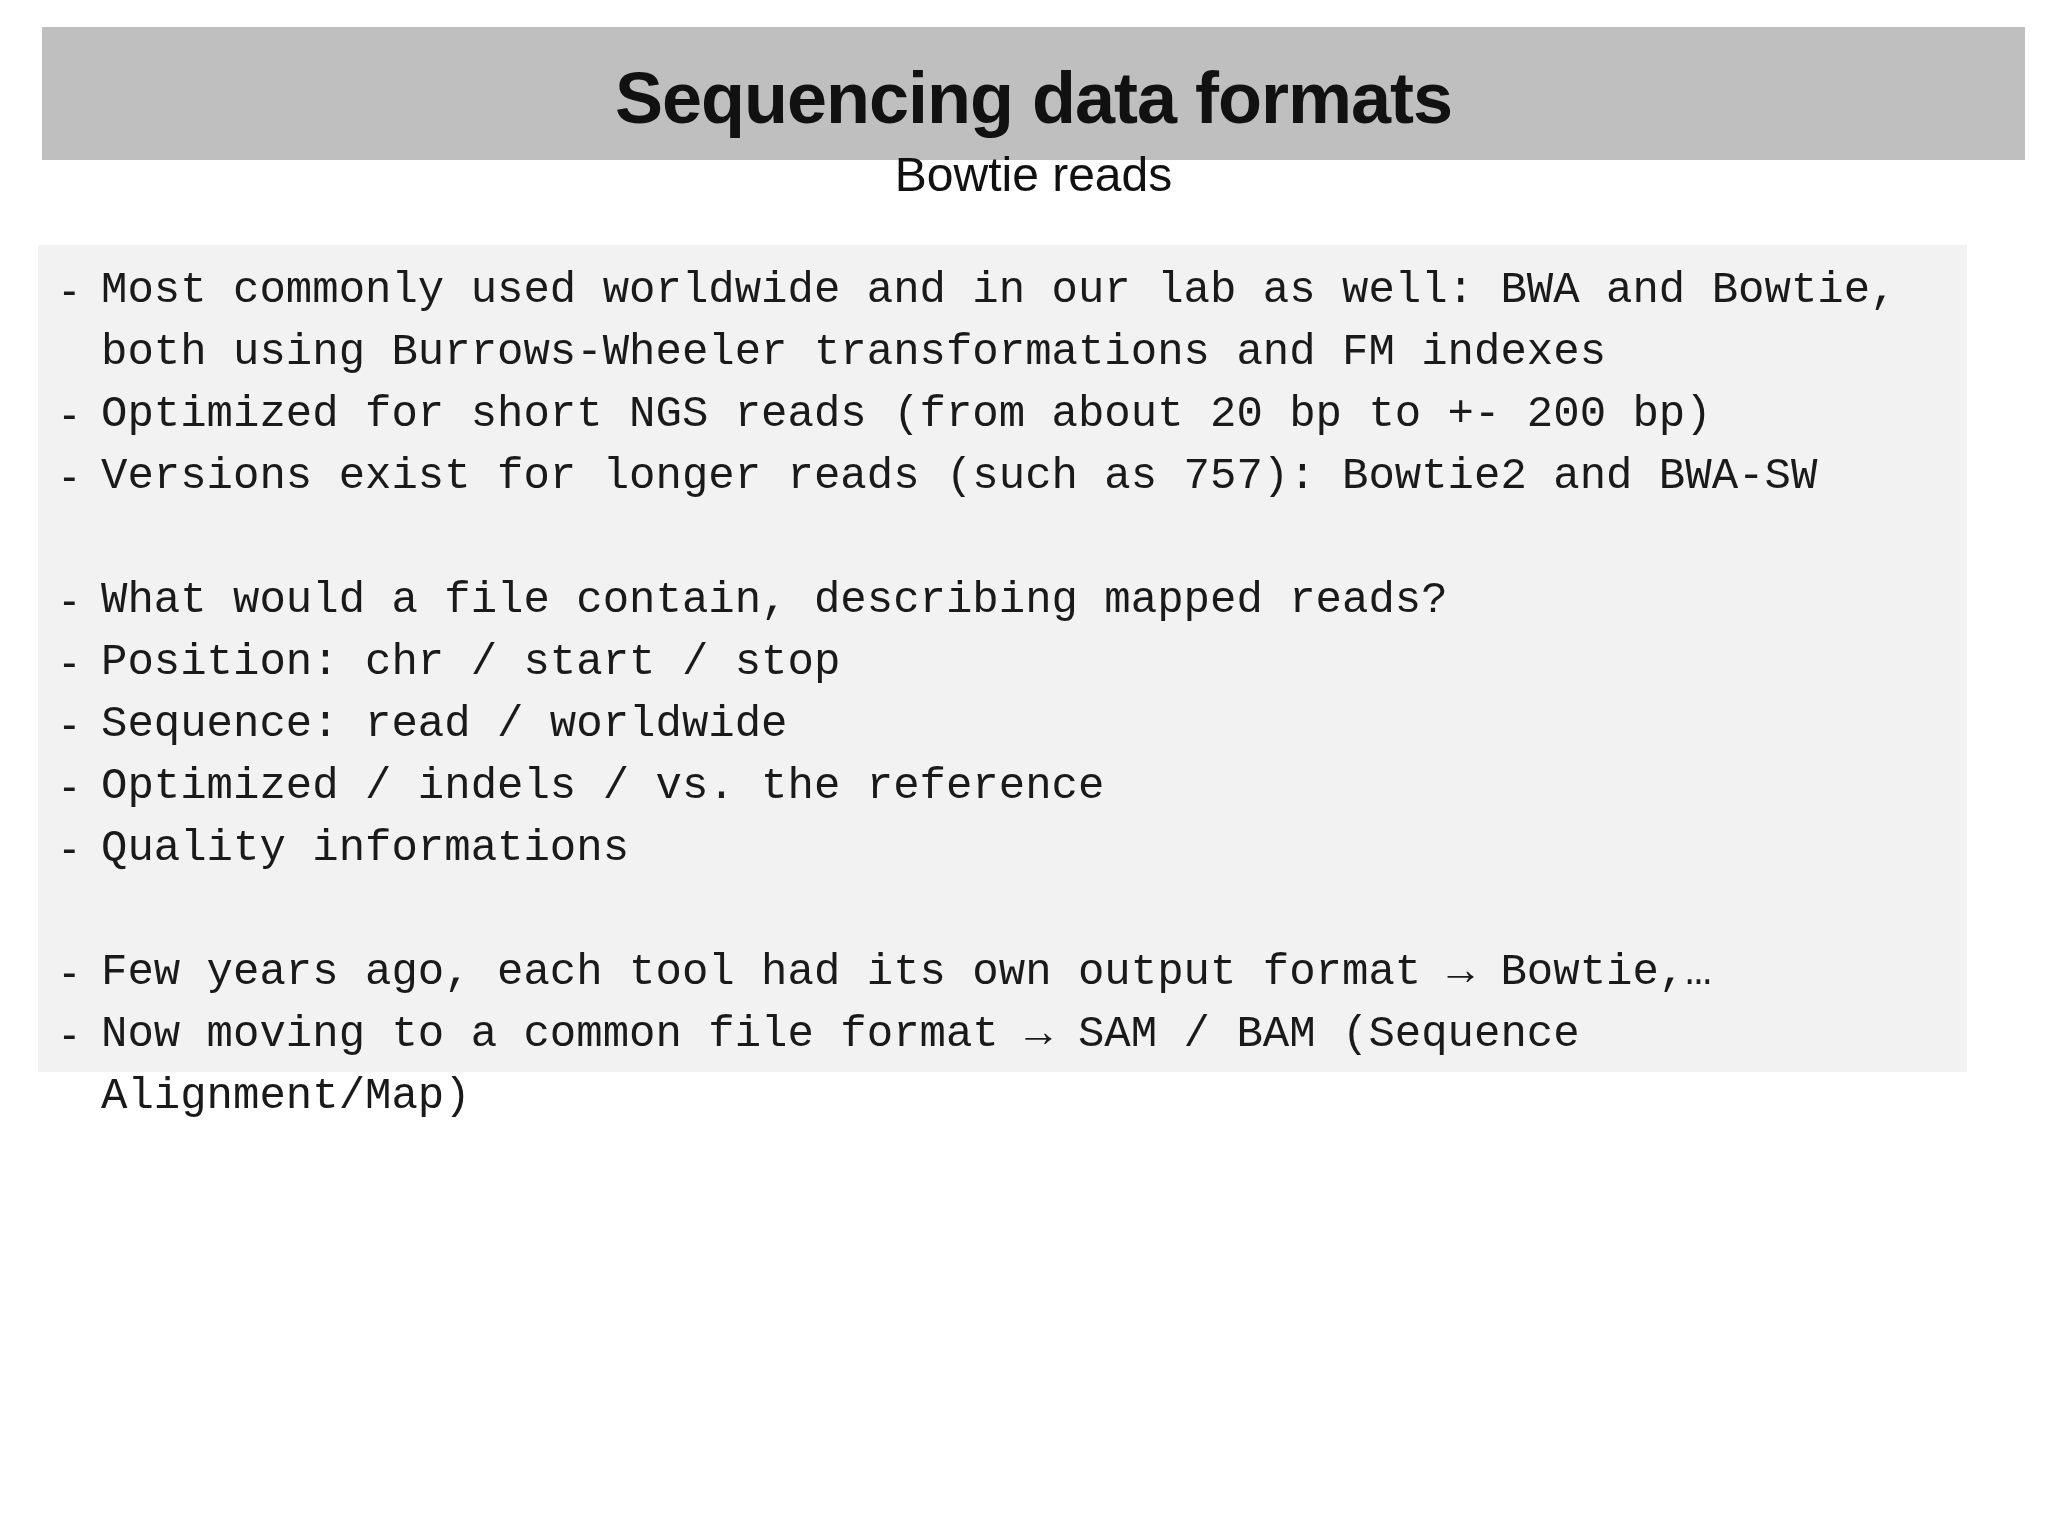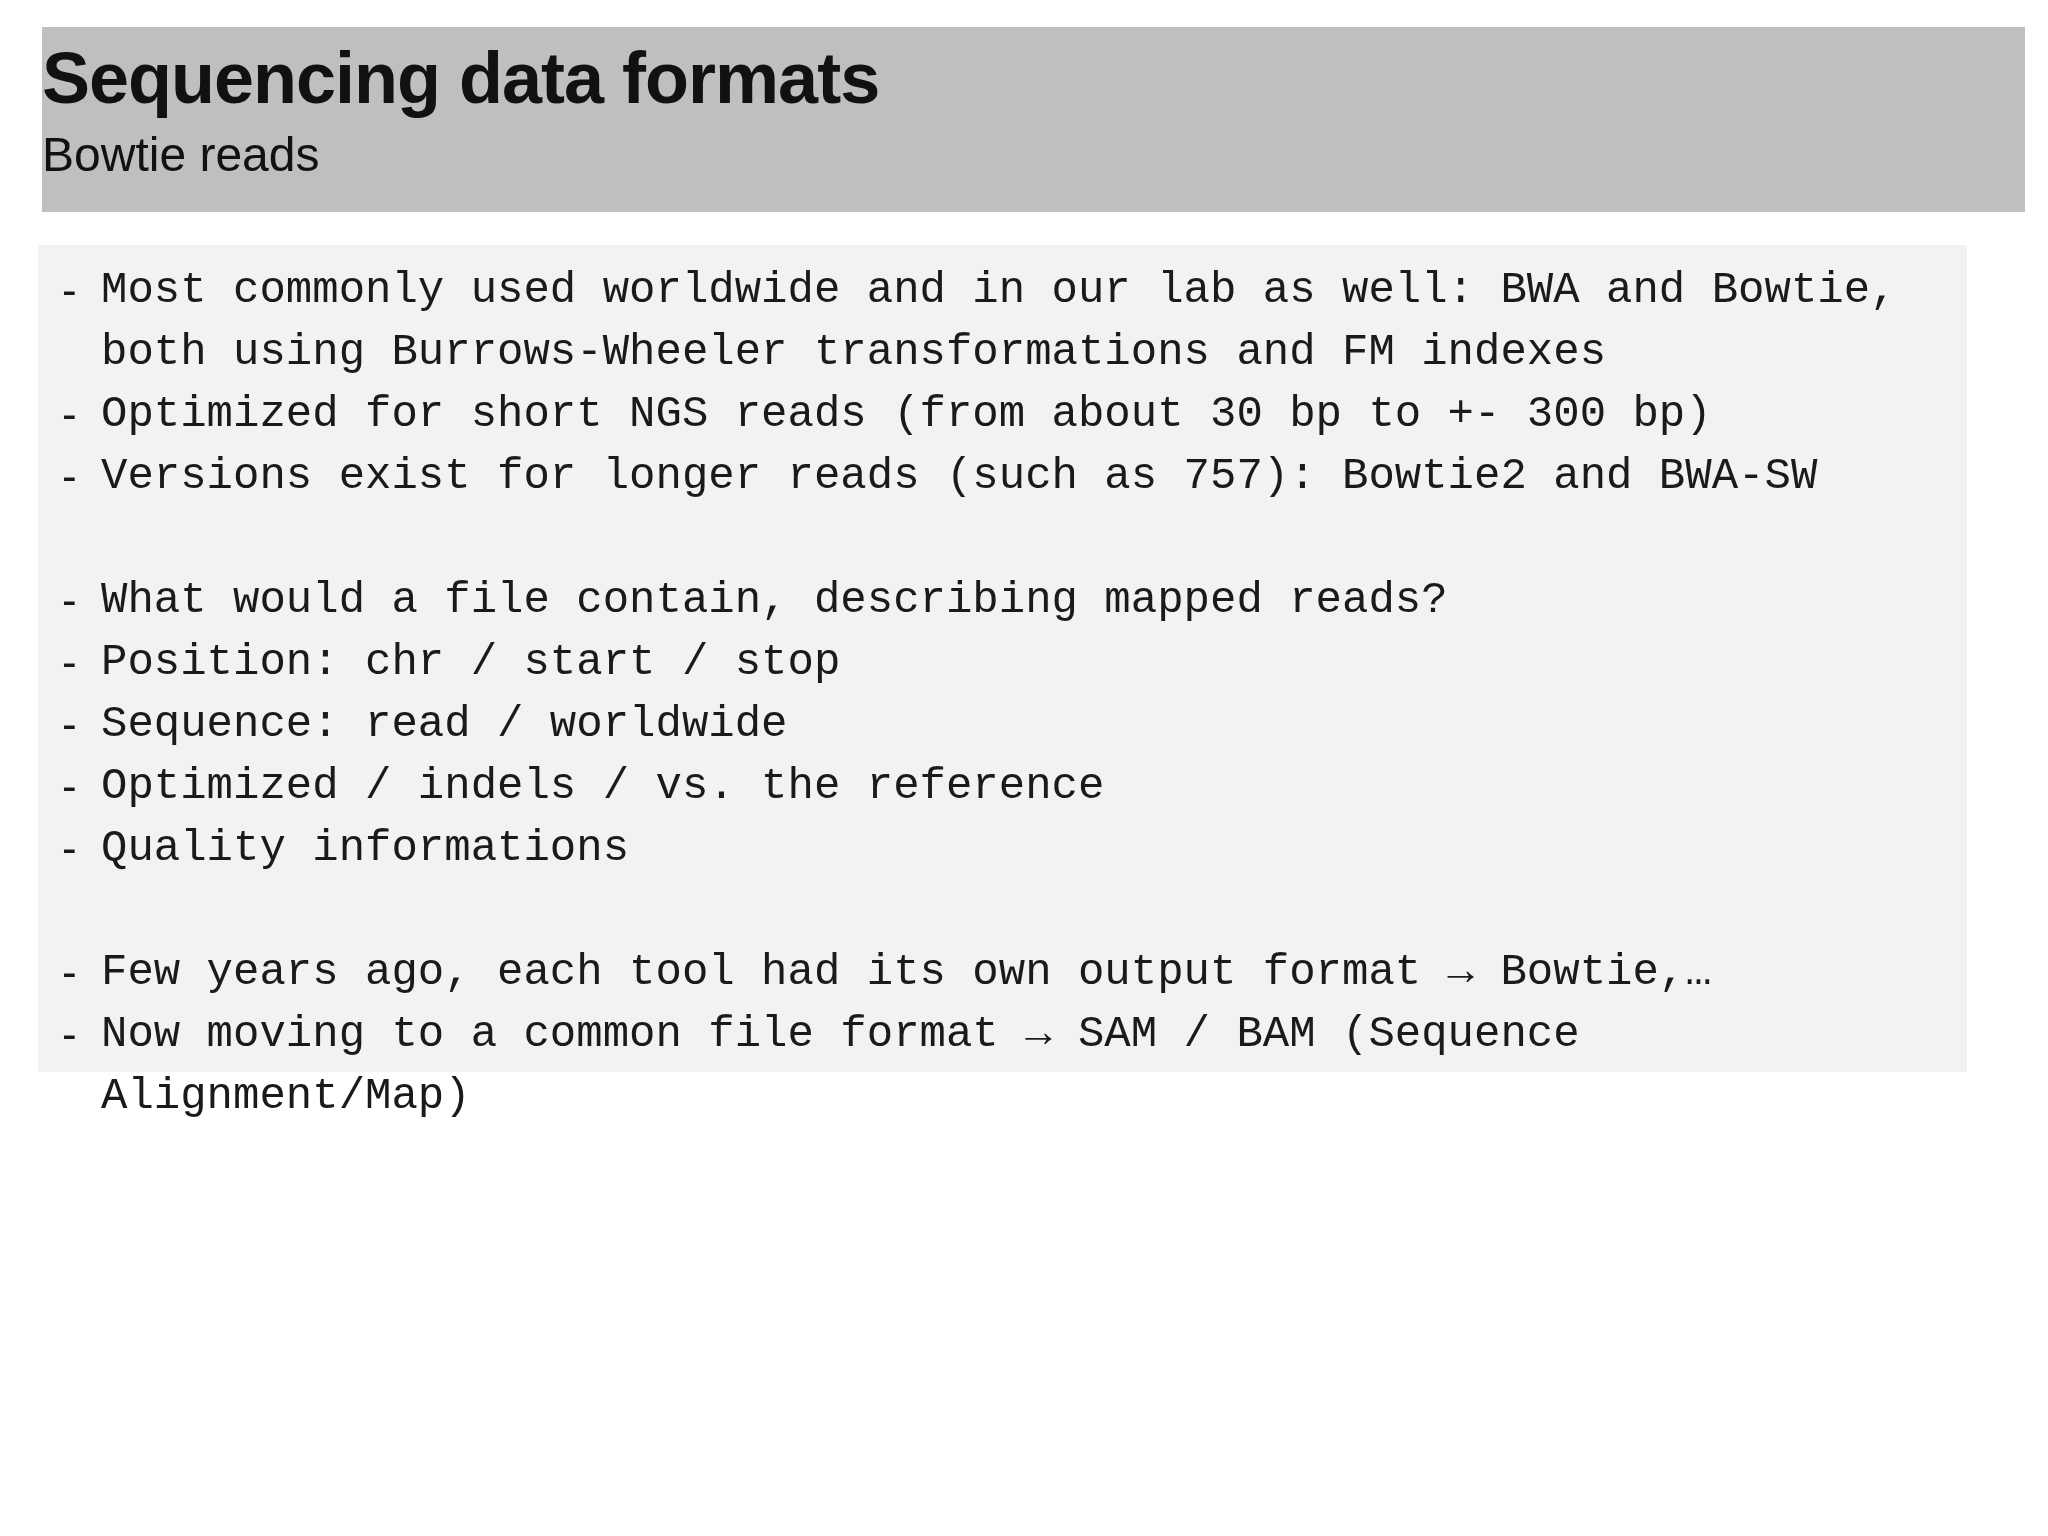--- a/index.html
+++ b/index.html
@@ -13,25 +13,25 @@
     width: 2048px;
     height: 1536px;
     background: #ffffff;
     overflow: hidden;
   }
   .header-bar {
     position: absolute;
     left: 42px;
     top: 27px;
     width: 1983px;
-    height: 185px;
+    height: 133px;
     background: #bfbfbf;
-    text-align: left;
+    text-align: center;
     box-sizing: border-box;
-    padding-top: 6px;
+    padding-top: 26px;
   }
   .slide-title {
     font-size: 72px;
     font-weight: 700;
     color: #111111;
     line-height: 90px;
     letter-spacing: -1px;
   }
   .slide-subtitle {
     font-size: 48px;
@@ -88,21 +88,21 @@
 
   <div class="content-panel">
 
     <ul class="bullet-group">
       <li class="bullet-item">
         <span class="bullet-dash">-</span>
         <span class="bullet-text">Most commonly used worldwide and in our lab as well: BWA and Bowtie, both using Burrows-Wheeler transformations and FM indexes</span>
       </li>
       <li class="bullet-item">
         <span class="bullet-dash">-</span>
-        <span class="bullet-text">Optimized for short NGS reads (from about 30 bp to +- 300 bp)</span>
+        <span class="bullet-text">Optimized for short NGS reads (from about 20 bp to +- 200 bp)</span>
       </li>
       <li class="bullet-item">
         <span class="bullet-dash">-</span>
         <span class="bullet-text">Versions exist for longer reads (such as 757): Bowtie2 and BWA-SW</span>
       </li>
     </ul>
 
     <div class="group-spacer"></div>
 
     <ul class="bullet-group">

